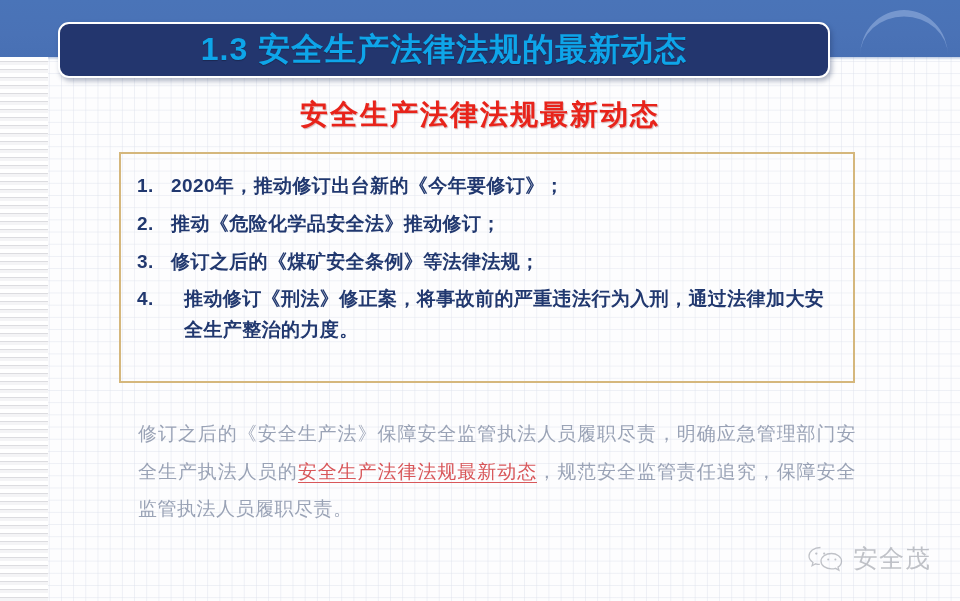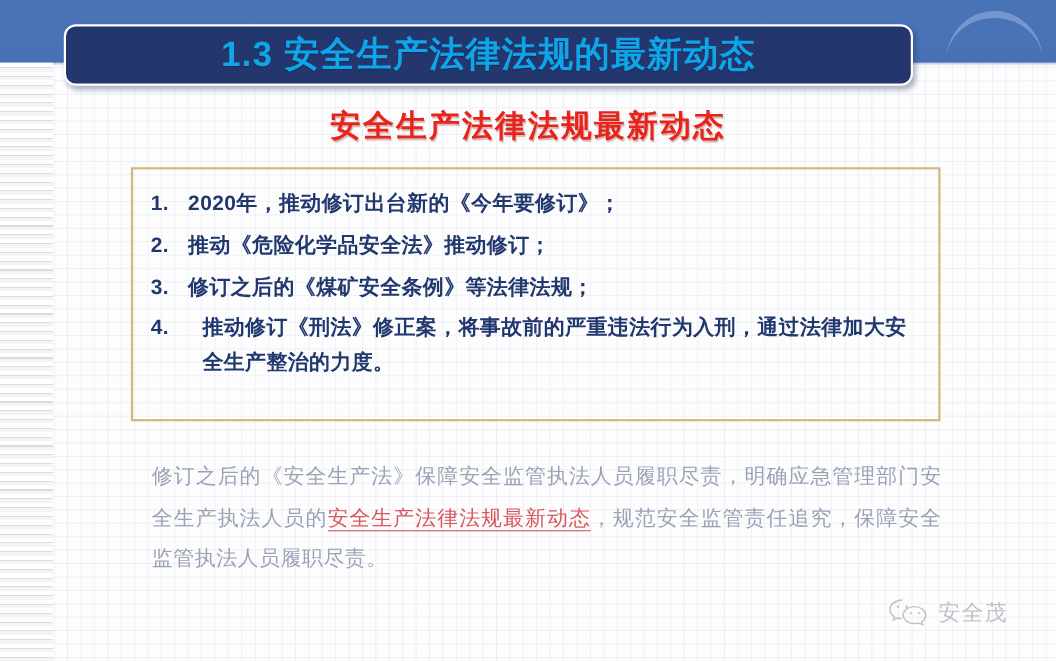--- a/index.html
+++ b/index.html
@@ -168,21 +168,21 @@
     left: 806px;
     top: 542px;
     display: flex;
     align-items: center;
     gap: 7px;
     opacity: 0.55;
   }
   .wm-icon { width: 40px; height: 30px; }
   .wm-text {
     color: #8f939c;
-    font-size: 20px;
+    font-size: 25px;
     letter-spacing: 1px;
     font-family: Liberation Mono, monospace;
   }
 </style>
 </head>
 <body>
 
 <div id="slide">
 
   <div class="top-band"></div>

